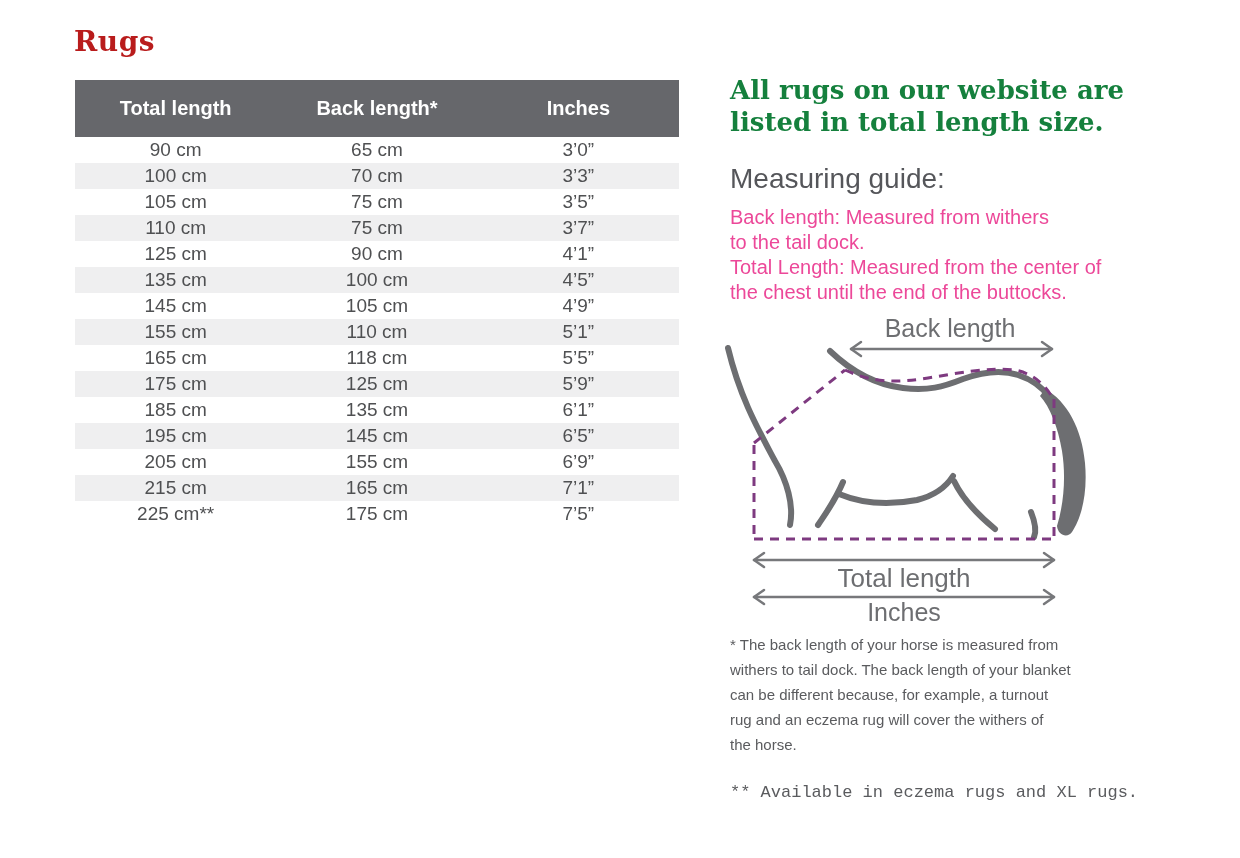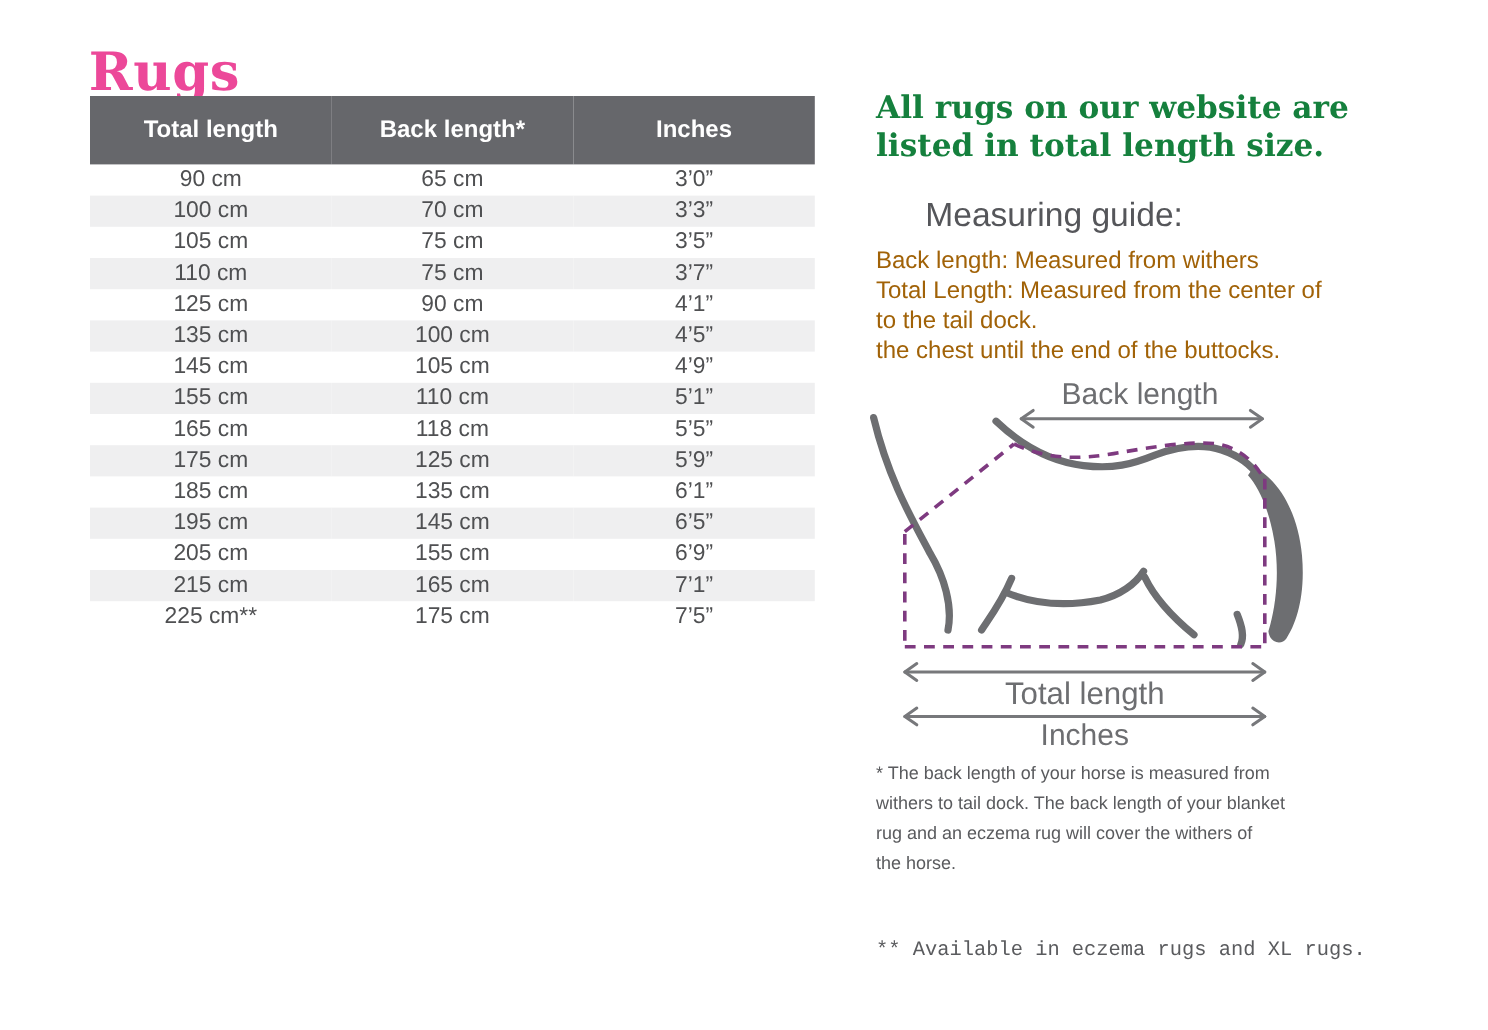--- a/index.html
+++ b/index.html
@@ -6,21 +6,21 @@
   body {
     width:1240px; height:858px; position:relative; overflow:hidden;
     background:#ffffff;
     font-family:"Liberation Sans", sans-serif;
     -webkit-font-smoothing:antialiased;
   }
   
   .page-title {
     position:absolute; left:74px; top:6px;
     font-family:"DejaVu Serif", serif; font-weight:bold;
-    font-size:44px; color:#ec4899; letter-spacing:0.5px;
+    font-size:28px; color:#b91c1c; letter-spacing:0.5px;
   }
   table.size-table {
     position:absolute; left:75px; top:80px; width:604px;
     border-collapse:collapse; table-layout:fixed;
   }
   table.size-table thead tr { height:57px; background:#66676b; }
   table.size-table th {
     color:#ffffff; font-size:20px; font-weight:bold; text-align:center; padding:0;
   }
   table.size-table tbody tr { height:26px; }
@@ -29,25 +29,25 @@
     text-align:center; font-size:19px; color:#4f5052; padding:0;
   }
   
   .headline {
     position:absolute; left:730px; top:74px; width:420px;
     font-family:"DejaVu Serif", serif; font-weight:bold;
     font-size:26px; line-height:32px; color:#15803d;
   }
   .guide-title {
     position:absolute; left:730px; top:163px;
-    font-size:28px; color:#55565a;margin-left:41px;
+    font-size:28px; color:#55565a;
   }
   .guide-lines {
     position:absolute; left:730px; top:205px; width:440px;
-    font-size:20px; line-height:25px; color:#a16207;
+    font-size:20px; line-height:25px; color:#ec4899;
   }
   .diagram { position:absolute; left:723px; top:313px; }
   .diagram text { font-family:"Liberation Sans", sans-serif; fill:#6d6e71; }
   .footnote-1 {
     position:absolute; left:730px; top:632px; width:440px;
     font-size:15px; line-height:25px; color:#5a5b5e;
   }
   .footnote-2 {
     position:absolute; left:730px; top:783px; width:440px;
     font-size:17px; color:#5a5b5e;font-family:Liberation Mono, monospace;
@@ -144,22 +144,22 @@
       </tr>
     </tbody>
 </table>
 
 <div class="headline">All rugs on our website are listed in total length size.</div>
 
 <div class="guide-title">Measuring guide:</div>
 
 <div class="guide-lines">
     <div>Back length: Measured from withers</div>
+    <div>to the tail dock.</div>
     <div>Total Length: Measured from the center of</div>
-    <div>to the tail dock.</div>
     <div>the chest until the end of the buttocks.</div>
   </div>
 
 <svg class="diagram" width="420" height="315" viewBox="0 0 420 315">
 
   <g fill="none" stroke="#6d6e71" stroke-width="6" stroke-linecap="round">
     <path d="M5,35 C17,85 36,118 52,148 C64,168 71,192 67,212"></path>
     <path d="M107,38 C130,60 155,72 180,75 C205,78 220,74 240,66 C262,58 280,57 295,62 C310,67 320,75 326,84"></path>
     <path d="M120,169 C112,188 103,200 95,212"></path>
     <path d="M116,181 C140,191 168,192 194,187 C210,183 223,174 230,163"></path>
@@ -194,17 +194,18 @@
     </g>
   </g>
   <text x="227" y="24" font-size="25" text-anchor="middle">Back length</text>
   <text x="181" y="274" font-size="26" text-anchor="middle">Total length</text>
   <text x="181" y="308" font-size="25" text-anchor="middle">Inches</text>
 </svg>
 
 <div class="footnote-1">
     <div>* The back length of your horse is measured from</div>
     <div>withers to tail dock. The back length of your blanket</div>
+    <div>can be different because, for example, a turnout</div>
     <div>rug and an eczema rug will cover the withers of</div>
     <div>the horse.</div>
   </div>
 
 <div class="footnote-2">** Available in eczema rugs and XL rugs.</div>
 
 </body></html>

